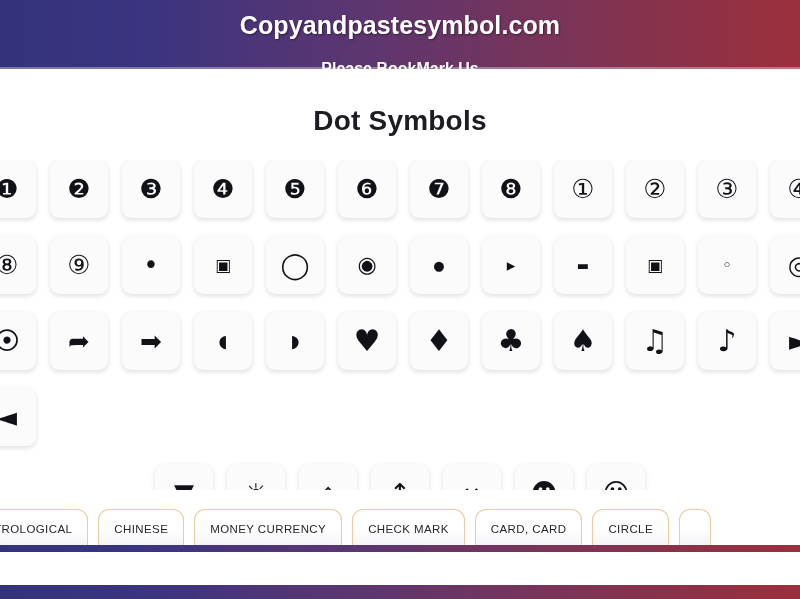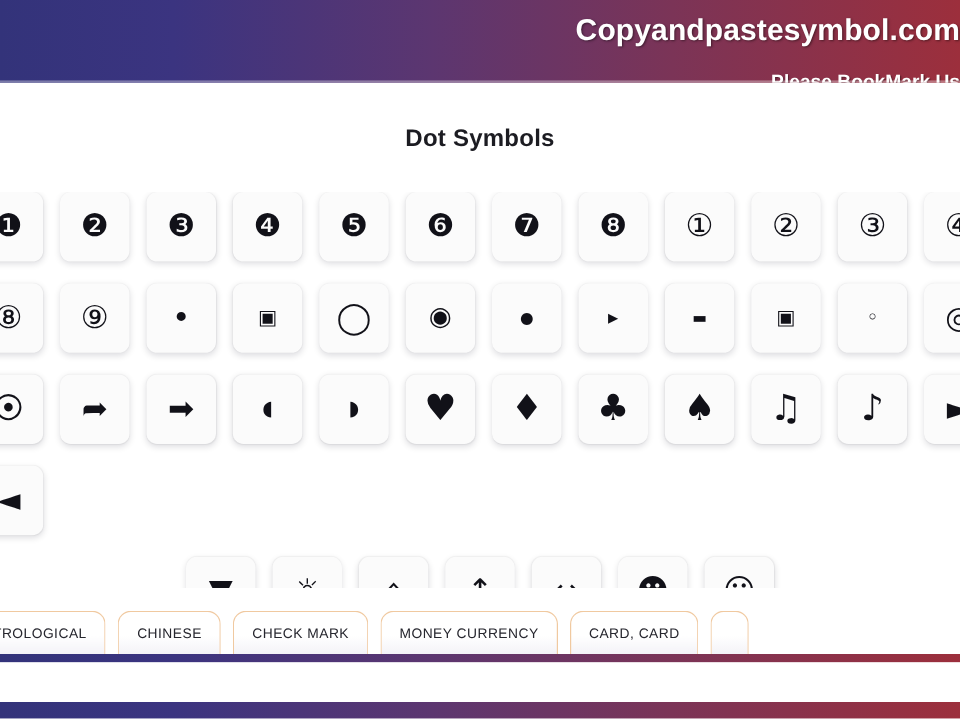--- a/index.html
+++ b/index.html
@@ -22,21 +22,21 @@
 
   
   .site-header {
     position: absolute;
     top: 0; left: 0;
     width: 800px;
     height: 69px;
     background: linear-gradient(to right, #33337a 0%, #3b3480 18%, #5c3670 45%, #7b3457 70%, #9c2f3c 100%);
     box-sizing: border-box;
     padding-top: 10px;
-    text-align: right;
+    text-align: center;
     overflow: hidden;
   }
   .site-title {
     color: #ffffff;
     font-size: 25px;
     font-weight: bold;
     letter-spacing: 0.1px;
     line-height: 30px;
     text-shadow: 1px 1px 2px rgba(0,0,0,.45);
     font-family: "Liberation Sans", sans-serif;
@@ -56,21 +56,21 @@
     height: 2px;
     background: rgba(255,255,255,.35);
   }
 
   
   .page-title {
     position: absolute;
     top: 105px; left: 0;
     width: 800px;
     text-align: center;
-    font-size: 20px;
+    font-size: 28px;
     font-weight: bold;
     color: #1c1c22;
     letter-spacing: .2px;
   }
 
   
   .grid-wrap {
     position: absolute;
     top: 160px;
     left: 0;
@@ -330,27 +330,30 @@
 
   <div class="tabs-wrap">
     <div class="tabs" id="tabs">
         <div class="tab">
           <span>ASTROLOGICAL</span>
         </div>
         <div class="tab">
           <span>CHINESE</span>
         </div>
         <div class="tab">
+          <span>MONEY CURRENCY</span>
+        </div>
+        <div class="tab">
           <span>CHECK MARK</span>
         </div>
         <div class="tab">
-          <span>MONEY CURRENCY</span>
-        </div>
-        <div class="tab">
           <span>CARD, CARD</span>
+        </div>
+        <div class="tab">
+          <span>CIRCLE</span>
         </div>
         <div class="tab"></div>
       </div>
   </div>
 
   <div class="strip-thin"></div>
   <div class="footer-gap"></div>
   <div class="footer-bar"></div>
 
 </div>

